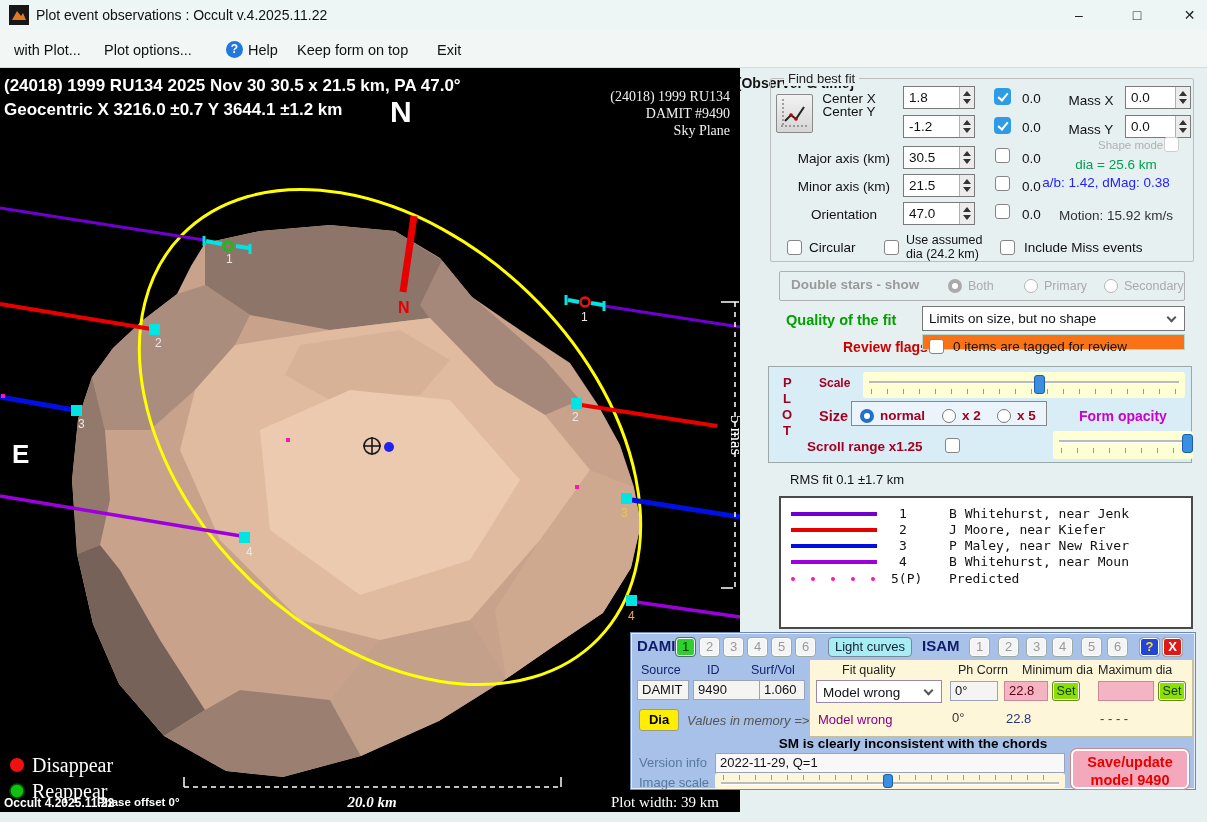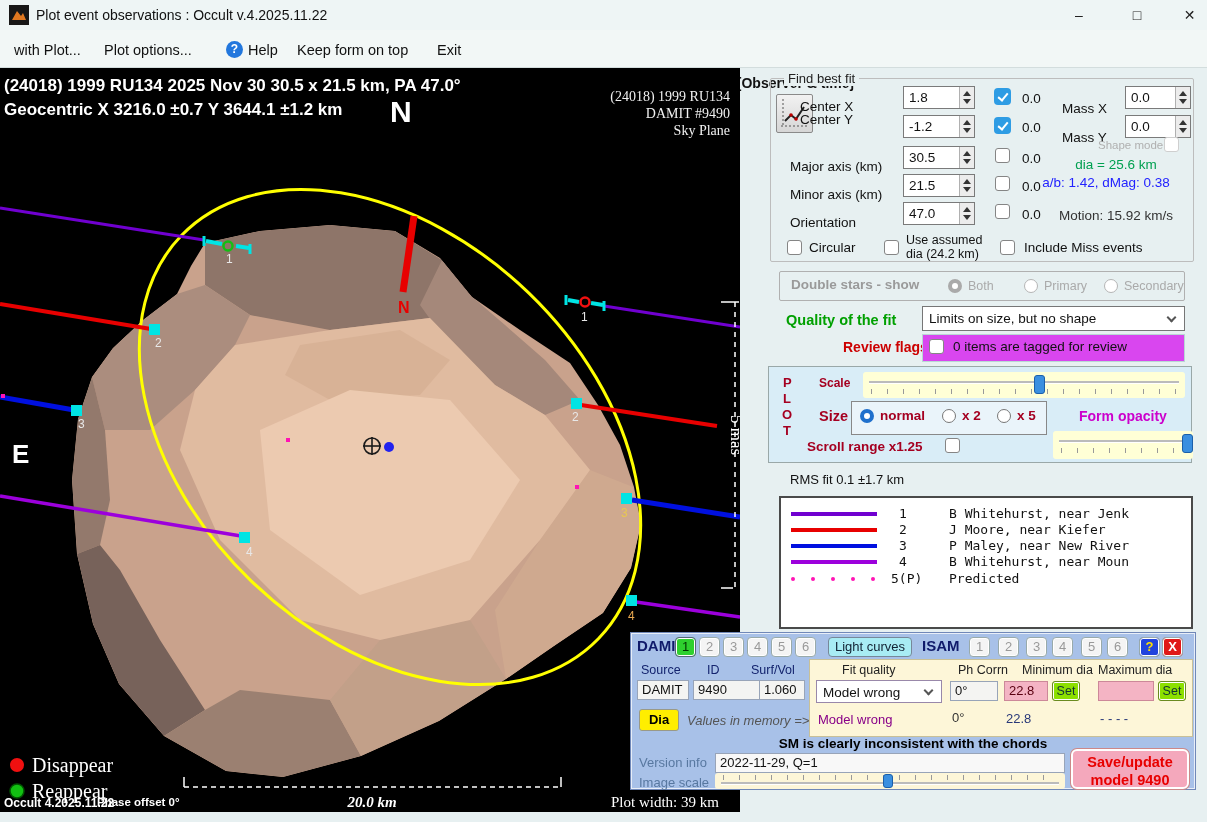--- a/index.html
+++ b/index.html
@@ -22,21 +22,21 @@
   #btn-editor { left:647px; top:38px; width:70px; height:28px; font-size:14.5px; font-weight:bold; line-height:26px; border-color:#888; }
   #observer-time { left:736px; top:45px; font-size:14px; font-weight:bold; }
 
   
   #plot { position:absolute; left:0; top:68px; width:740px; height:744px; background:#000; }
 
   
   .grp { position:absolute; border:1px solid #bdbdbd; border-radius:2px; }
   .grp-lab { position:absolute; background:#e7f0f1; padding:0 4px; font-size:13px; color:#222; }
   .lbl { position:absolute; font-size:13.5px; color:#111; white-space:nowrap; }
-  .rlbl { text-align:left;margin-top:8px; }
+  .rlbl { text-align:center; }
   .spin { position:absolute; height:23px; background:#fff; border:1px solid #7a7a7a; }
   .spin .v { position:absolute; left:5px; top:3px; font-size:13.5px; }
   .spin .btns { position:absolute; right:0; top:0; bottom:0; width:15px; background:#ececec; border-left:1px solid #b0b0b0; }
   .tri-u,.tri-d { position:absolute; right:3px; width:0; height:0; border-left:4px solid transparent; border-right:4px solid transparent; }
   .tri-u { top:4px; border-bottom:5px solid #333; }
   .tri-d { bottom:4px; border-top:5px solid #333; }
   .cb { position:absolute; width:17px; height:17px; background:#2e9ce4; border-radius:4px; }
   .cb::after { content:""; position:absolute; left:5.5px; top:2.5px; width:4px; height:8px; border:solid #fff; border-width:0 2px 2px 0; transform:rotate(40deg); }
   .cbo { position:absolute; width:15px; height:15px; background:#fff; border:1px solid #858585; border-radius:3px; }
   .rdo { position:absolute; width:14px; height:14px; border:1px solid #777; border-radius:50%; background:#fff; }
@@ -330,40 +330,40 @@
 <div class="lbl" style="left:1044px;top:279px;font-size:12.5px;color:#aaa">Primary</div>
 <div class="rdo dis" style="left:1104px;top:279px"></div>
 <div class="lbl" style="left:1124px;top:279px;font-size:12.5px;color:#aaa">Secondary</div>
 
 <div class="lbl" style="left:786px;top:312px;font-size:14.5px;font-weight:bold;color:#00a000">Quality of the fit</div>
 <div class="dd" style="left:922px;top:306px;width:263px;height:25px">
   <span class="t">Limits on size, but no shape</span>
     <i class="chev"></i>
 </div>
 <div class="lbl" style="left:843px;top:339px;font-size:14px;font-weight:bold;color:#cc0000">Review flags</div>
-<div style="position:absolute;left:922px;top:334px;width:263px;height:28px;background:#d946ef;border:1px solid #b8d8d4">
+<div style="position:absolute;left:922px;top:334px;width:263px;height:16px;background:#f97316;border:1px solid #b8d8d4">
   <div class="cbo" style="left:6px;top:4px"></div>
   <span style="position:absolute;left:30px;top:4px;font-size:13.5px">0 items are tagged for review</span>
 </div>
 
 <div style="position:absolute;left:768px;top:366px;width:424px;height:97px;background:#d9edf7;border:1px solid #9aa8a8">
   <div class="dkred" style="position:absolute;left:14px;top:8px;font-size:13px">P</div>
   <div class="dkred" style="position:absolute;left:14px;top:24px;font-size:13px">L</div>
   <div class="dkred" style="position:absolute;left:13px;top:40px;font-size:13px">O</div>
   <div class="dkred" style="position:absolute;left:14px;top:56px;font-size:13px">T</div>
 
   <div class="dkred" style="position:absolute;left:50px;top:9px;font-size:12px">Scale</div>
   <div class="slider" style="left:94px;top:5px;width:322px;height:26px">
     <div class="groove"></div>
       <div class="ticks"></div>
       <div class="thumb" style="left:53%"></div>
   </div>
 
   <div class="dkred" style="position:absolute;left:50px;top:41px;font-size:14.5px">Size</div>
-  <div style="position:absolute;left:82px;top:34px;width:196px;height:34px;border:1px solid #888;background:#eaf4fa">
+  <div style="position:absolute;left:82px;top:34px;width:196px;height:25px;border:1px solid #888;background:#eaf4fa">
     <div class="rdo on" style="left:8px;top:7px"></div>
     <span class="dkred" style="position:absolute;left:28px;top:6px;font-size:13.5px">normal</span>
     <div class="rdo" style="left:90px;top:7px"></div>
     <span class="dkred" style="position:absolute;left:110px;top:6px;font-size:13.5px">x 2</span>
     <div class="rdo" style="left:145px;top:7px"></div>
     <span class="dkred" style="position:absolute;left:165px;top:6px;font-size:13.5px">x 5</span>
   </div>
   <div style="position:absolute;left:310px;top:41px;font-size:14px;font-weight:bold;color:#cc00cc">Form opacity</div>
 
   <div class="dkred" style="position:absolute;left:38px;top:72px;font-size:13.5px">Scroll range x1.25</div>

